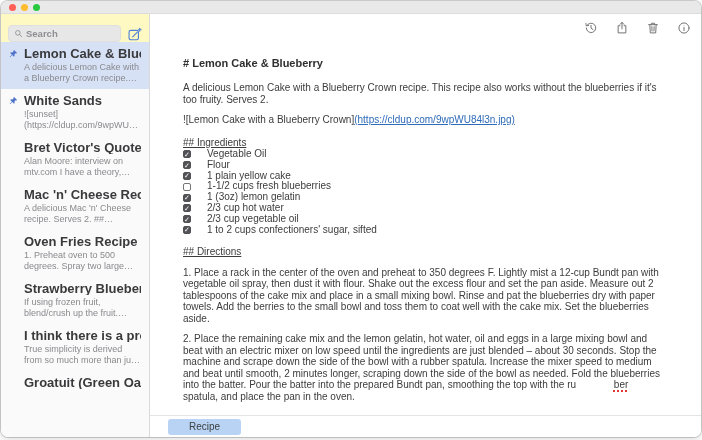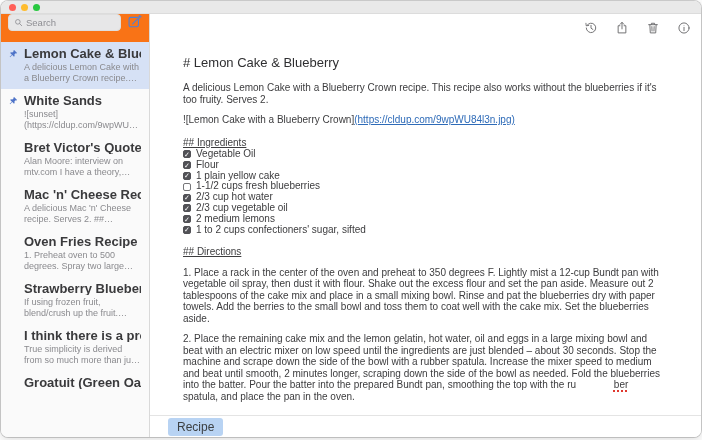--- a/index.html
+++ b/index.html
@@ -18,22 +18,22 @@
   .light { width: 7px; height: 7px; border-radius: 50%; display: inline-block; }
   .light.red { background: #ff5f57; }
   .light.yellow { background: #febc2e; }
   .light.green { background: #28c840; }
 
   .body-row { flex: 1; display: flex; min-height: 0; }
 
   
   .sidebar { width: 149px; flex: 0 0 149px; border-right: 1px solid #d9d9d9;
     display: flex; flex-direction: column; background: #fafafa; min-height: 0; }
-  .sidebar-header { flex: 0 0 28px; background: #f97316; display: flex;
-    align-items: flex-start; padding: 0 7px; gap: 6px; }
+  .sidebar-header { flex: 0 0 28px; background: #fef9c3; display: flex;
+    align-items: flex-end; padding: 0 7px; gap: 6px; font-weight: bold; }
   .search-field { flex: 1; height: 17px; background: #e7e7e8; border: 1px solid #dedede;
     border-radius: 4px; display: flex; align-items: center; padding: 0 5px; gap: 3px;
     color: #8e8e93; font-size: 9.5px; }
   .search-field svg { width: 9px; height: 9px; flex: 0 0 9px; }
   .compose-btn { flex: 0 0 15px; width: 15px; height: 15px; background: none; border: none;
     padding: 0; cursor: pointer; }
   .compose-btn svg { width: 15px; height: 15px; display: block; }
 
   .note-list { flex: 1; overflow: hidden; }
   .note-item { position: relative; padding: 6px 8px 5px 23px; cursor: default; }
@@ -48,38 +48,38 @@
   
   .content { flex: 1; display: flex; flex-direction: column; background: #fff; min-width: 0; }
   .content-toolbar { flex: 0 0 28px; display: flex; align-items: center;
     justify-content: flex-end; gap: 17px; padding-right: 10px; }
   .tool-btn { background: none; border: none; padding: 0; width: 14px; height: 14px; cursor: pointer; }
   .tool-btn svg { width: 14px; height: 14px; display: block; stroke: #6e6e70; fill: none;
     stroke-width: 1.1; stroke-linecap: round; stroke-linejoin: round; }
 
   .editor { flex: 1; overflow: hidden; padding: 0 40px 0 33px; color: #3c3c3e;
     font-size: 10px; line-height: 11.5px; cursor: text; }
-  .editor .h1 { font-size: 13px; font-weight: normal; color: #2f2f31; line-height: 20px;
+  .editor .h1 { font-size: 11px; font-weight: bold; color: #2f2f31; line-height: 20px;
     margin-top: 11px; }
   .editor p { margin-top: 9px; max-width: 478px; }
   .editor .md-h2 { margin-top: 11px; text-decoration: underline; }
   .check-list { margin-top: 1px; }
-  .check-row { display: flex; align-items: center; gap: 5px; line-height: 10.8px; height: 10.8px; }
+  .check-row { display: flex; align-items: center; gap: 16px; line-height: 10.8px; height: 10.8px; }
   .checkbox { width: 8px; height: 8px; flex: 0 0 8px; border-radius: 2px;
     border: 1px solid #767679; background: #fff; display: inline-flex;
     align-items: center; justify-content: center; font-size: 7px; line-height: 7px; color: #fff; }
   .checkbox.checked { background: #515156; border-color: #515156; }
   .link { color: #2e6bb8; text-decoration: underline; cursor: pointer; }
   .misspell { text-decoration: underline dotted #e0382e; text-underline-offset: 2px;
     text-decoration-thickness: 1.5px; padding-left: 35px; }
 
   .tag-bar { flex: 0 0 22px; border-top: 1px solid #e4e4e4; display: flex;
     align-items: center; padding-left: 18px; }
-  .tag-chip { background: #b8d3f3; color: #3c4043; font-size: 12px; line-height: 1;
-    padding: 3px 9px; border-radius: 3px; cursor: pointer; text-align: center; }
+  .tag-chip { background: #b8d3f3; color: #3c4043; font-size: 10px; line-height: 1;
+    padding: 3px 21px; border-radius: 3px; cursor: pointer; text-align: center; }
 </style>
 </head>
 <body>
 
 <div class="screen">
   <div class="window">
 
     <div class="titlebar">
       <span class="light red"></span>
       <span class="light yellow"></span>
@@ -203,29 +203,29 @@
               <div class="check-row">
                 <span class="checkbox checked">✓</span>
                 <span class="check-label">1 plain yellow cake</span>
               </div>
               <div class="check-row">
                 <span class="checkbox"></span>
                 <span class="check-label">1-1/2 cups fresh blueberries</span>
               </div>
               <div class="check-row">
                 <span class="checkbox checked">✓</span>
+                <span class="check-label">1 (3oz) lemon gelatin</span>
+              </div>
+              <div class="check-row">
+                <span class="checkbox checked">✓</span>
                 <span class="check-label">2/3 cup hot water</span>
               </div>
               <div class="check-row">
                 <span class="checkbox checked">✓</span>
                 <span class="check-label">2/3 cup vegetable oil</span>
-              </div>
-              <div class="check-row">
-                <span class="checkbox checked">✓</span>
-                <span class="check-label">2 medium lemons</span>
               </div>
               <div class="check-row">
                 <span class="checkbox checked">✓</span>
                 <span class="check-label">1 to 2 cups confectioners' sugar, sifted</span>
               </div>
             </div>
           <p class="md-h2">## Directions</p>
           <p>1. Place a rack in the center of the oven and preheat to 350 degrees F. Lightly mist a 12-cup Bundt pan with vegetable oil spray, then dust it with flour. Shake out the excess flour and set the pan aside. Measure out 2 tablespoons of the cake mix and place in a small mixing bowl. Rinse and pat the blueberries dry with paper towels. Add the berries to the small bowl and toss them to coat well with the cake mix. Set the blueberries aside.</p>
           <p><span>2. Place the remaining cake mix and the lemon gelatin, hot water, oil and eggs in a large mixing bowl and beat with an electric mixer on low speed until the ingredients are just blended – about 30 seconds. Stop the machine and scrape down the side of the bowl with a rubber spatula. Increase the mixer speed to medium and beat until smooth, 2 minutes longer, scraping down the side of the bowl as needed. Fold the blueberries into the batter. Pour the batter into the prepared Bundt pan, smoothing the top with the ru </span><span class="misspell">ber</span><span> spatula, and place the pan in the oven.</span></p>
         </div>

